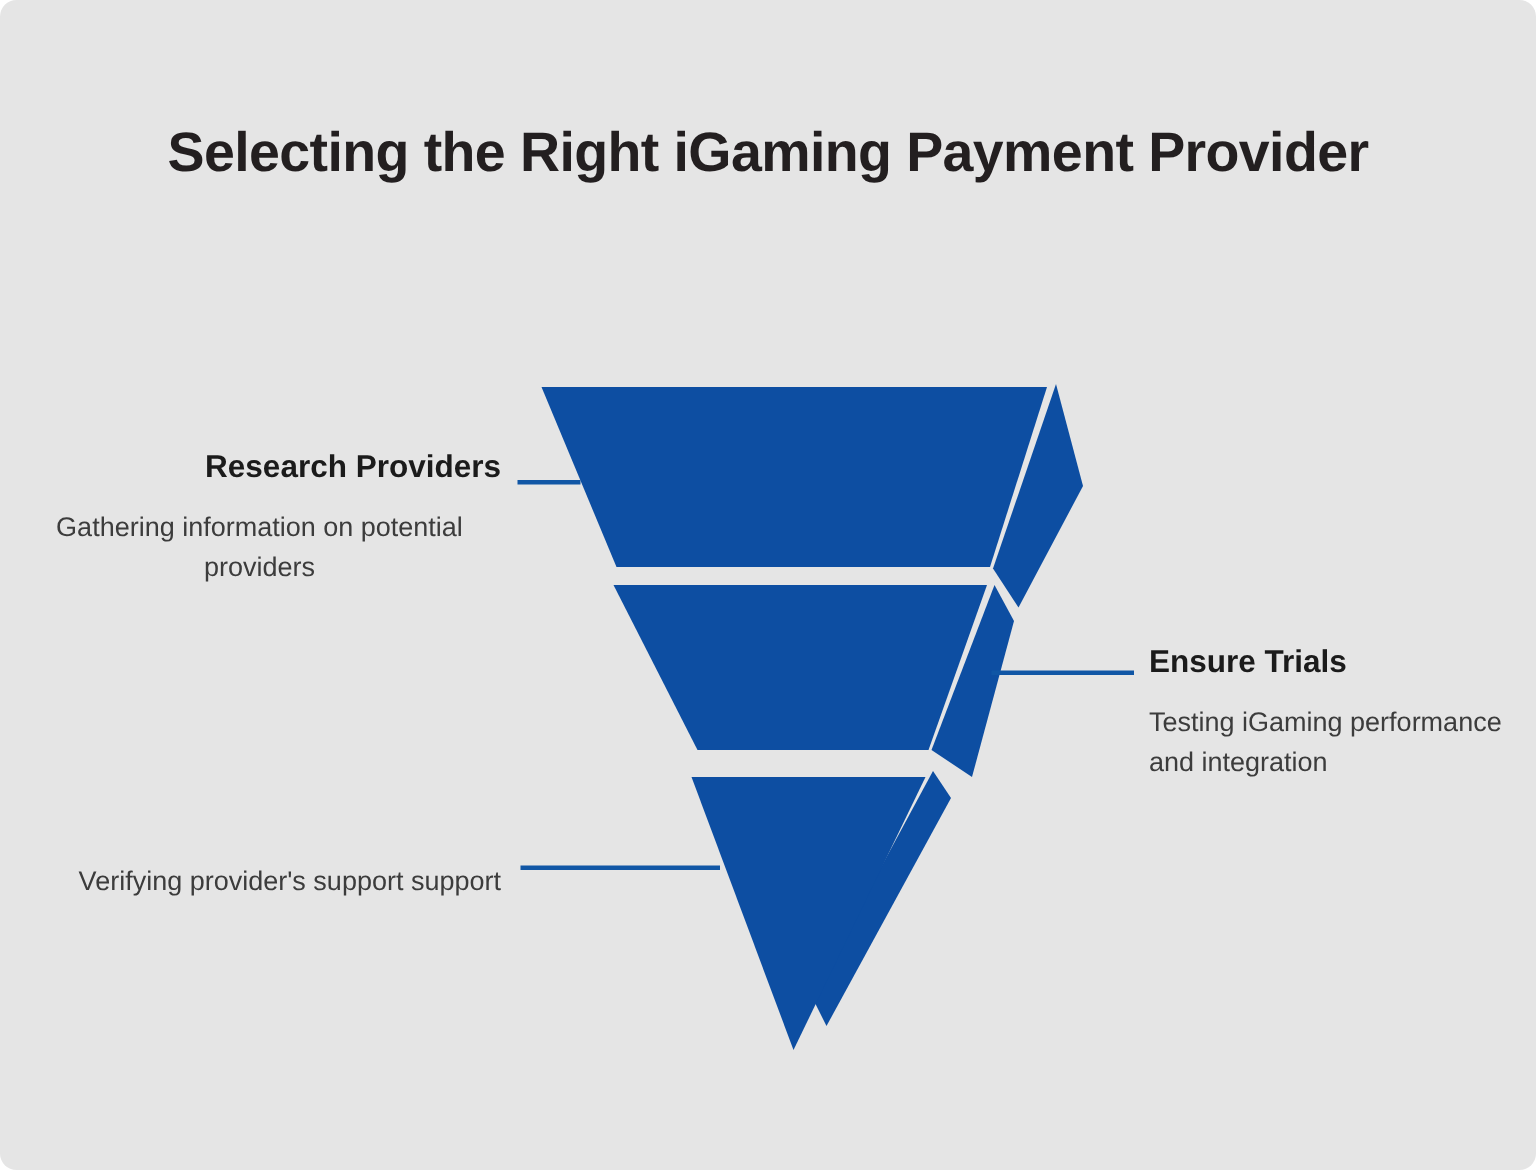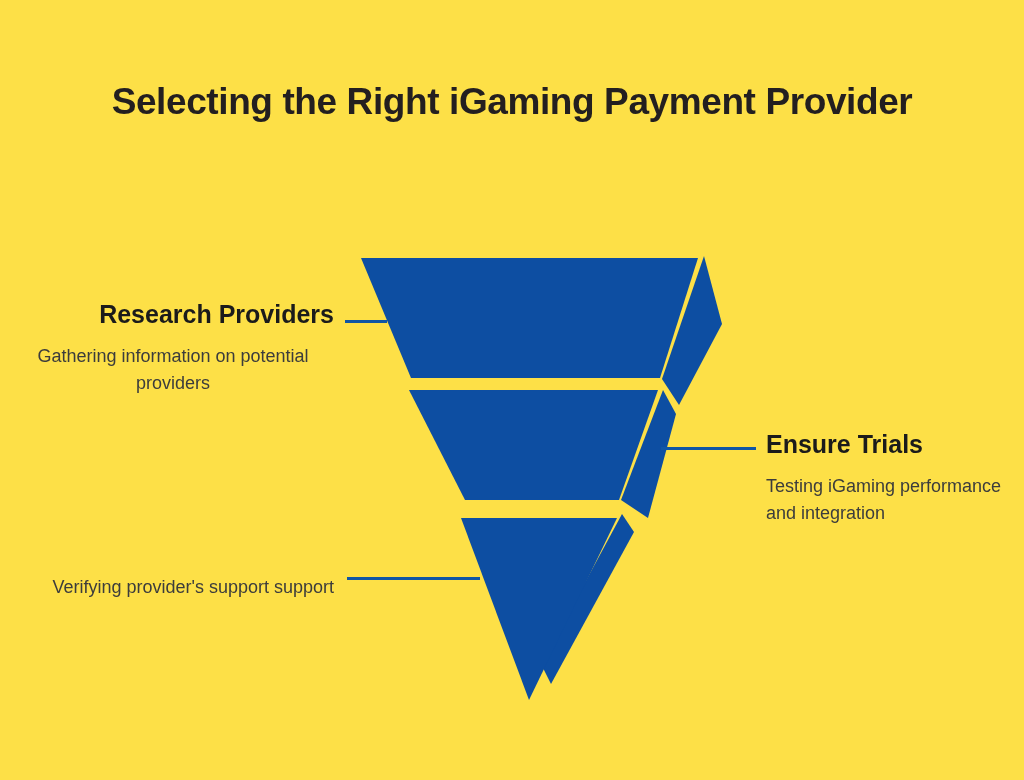--- a/index.html
+++ b/index.html
@@ -43,21 +43,21 @@
     top: 0;
     width: 1024px;
     height: 780px;
   }
 
   
   .label-block {
     position: absolute;
   }
   .label-block .heading {
-    font-size: 25px;
+    font-size: 21px;
     font-weight: 700;
     color: #1b1b1b;
     line-height: 1.15;
     white-space: nowrap;
   }
   .label-block .desc {
     font-size: 18px;
     font-weight: 400;
     color: #3c3c3c;
     line-height: 1.5;
@@ -105,21 +105,21 @@
   }
   #connector-scalability {
     left: 347px;
     top: 577px;
     width: 133px;
   }
 </style>
 </head>
 <body>
 
-<div id="stage" style="background: #fde047;">
+<div id="stage" style="background: #e5e5e5; border-radius: 11px;">
 
   <div class="title" style="color: rgb(35, 31, 32);">Selecting the Right iGaming Payment Provider</div>
 
   <svg id="funnel-svg" viewBox="0 0 1024 780" xmlns="http://www.w3.org/2000/svg">
 
     <g>
 
       <polygon points="704,256 722,324 679,405 662,379" fill="#0d4ea2"></polygon>
 
       <polygon points="361,258 698,258 660,378 411,378 361,258" fill="#0d4ea2"></polygon>

